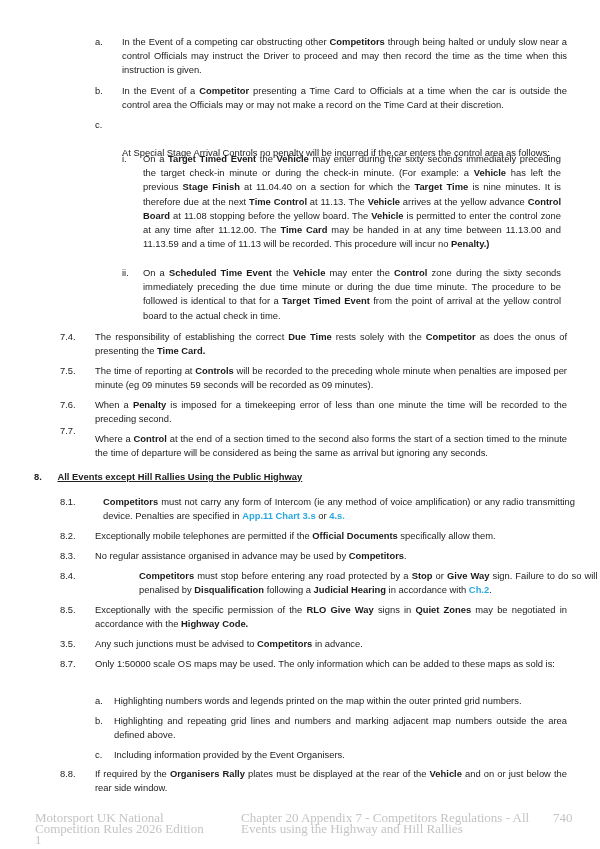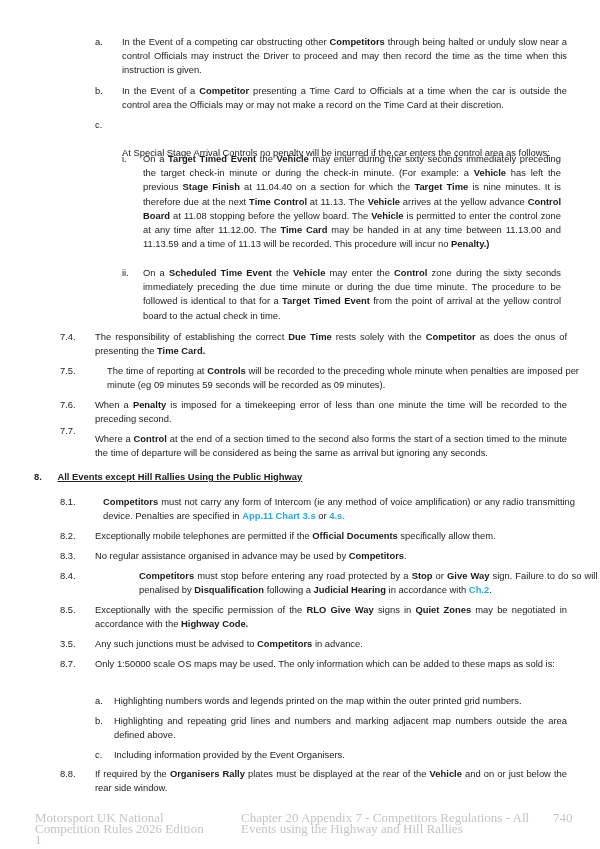--- a/index.html
+++ b/index.html
@@ -37,21 +37,21 @@
   <span class="num" style="left:122px;top:266px;">ii.</span>
   <div class="item" style="left:143px;top:266px;width:418px;">On a <b>Scheduled Time Event</b> the <b>Vehicle</b> may enter the <b>Control</b> zone during the sixty seconds immediately preceding the due time minute or during the due time minute. The procedure to be followed is identical to that for a <b>Target Timed Event</b> from the point of arrival at the yellow control board to the actual check in time.</div>
 </div>
 
 <div>
   <span class="num" style="left:60px;top:330px;">7.4.</span>
   <div class="item" style="left:95px;top:330px;width:472px;">The responsibility of establishing the correct <b>Due Time</b> rests solely with the <b>Competitor</b> as does the onus of presenting the <b>Time Card.</b></div>
 </div>
 <div>
   <span class="num" style="left:60px;top:364px;">7.5.</span>
-  <div class="item" style="left:95px;top:364px;width:472px;margin-left:12px;">The time of reporting at <b>Controls</b> will be recorded to the preceding whole minute when penalties are imposed per minute (eg 09 minutes 59 seconds will be recorded as 09 minutes).</div>
+  <div class="item" style="left:95px;top:364px;width:472px;">The time of reporting at <b>Controls</b> will be recorded to the preceding whole minute when penalties are imposed per minute (eg 09 minutes 59 seconds will be recorded as 09 minutes).</div>
 </div>
 <div>
   <span class="num" style="left:60px;top:398px;">7.6.</span>
   <div class="item" style="left:95px;top:398px;width:472px;">When a <b>Penalty</b> is imposed for a timekeeping error of less than one minute the time will be recorded to the preceding second.</div>
 </div>
 <div>
   <span class="num" style="left:60px;top:424px;">7.7.</span>
   <div class="item" style="left:95px;top:432px;width:472px;">Where a <b>Control</b> at the end of a section timed to the second also forms the start of a section timed to the minute the time of departure will be considered as being the same as arrival but ignoring any seconds.</div>
 </div>
 

